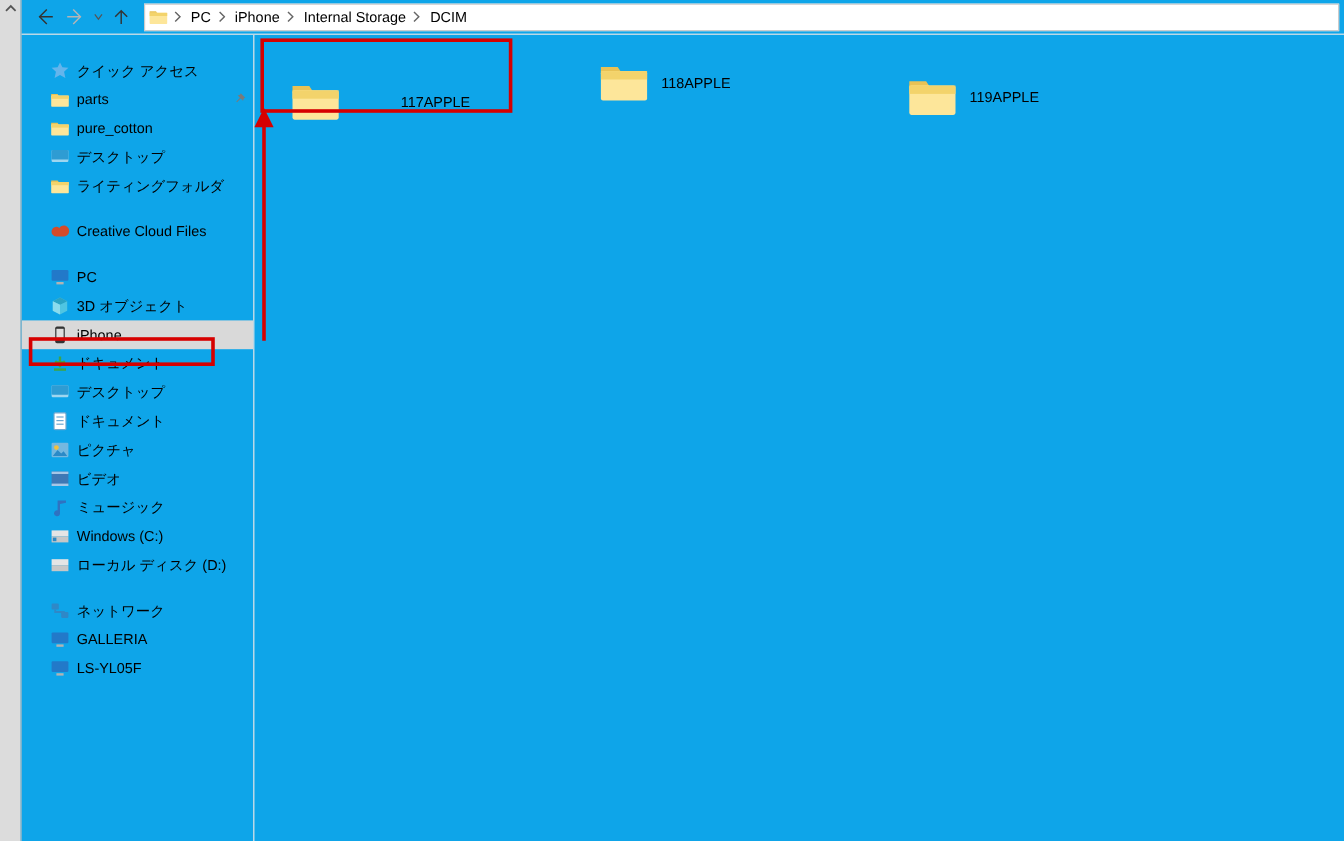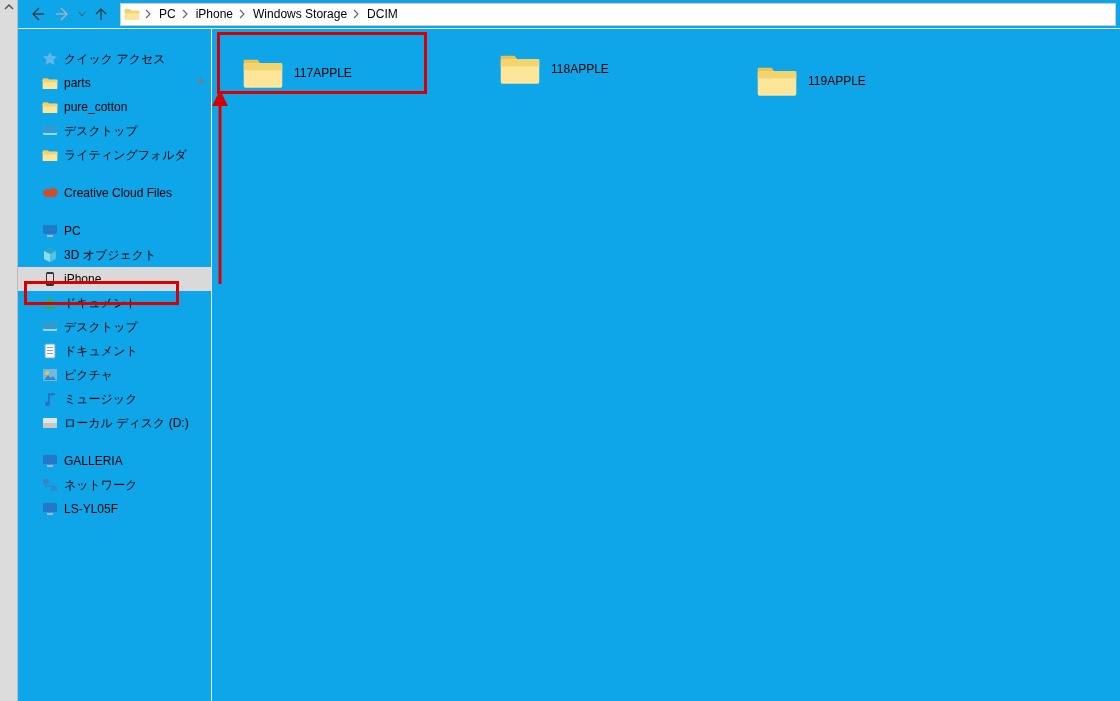--- a/index.html
+++ b/index.html
@@ -237,21 +237,21 @@
         </div>
       <div class="crumb">
           <span>iPhone</span>
         </div>
       <div class="crumb-sep">
           <svg viewBox="0 0 6 10" width="6" height="10">
             <path d="M1 1 L5 5 L1 9" fill="none" stroke="#666" stroke-width="1.2"></path>
           </svg>
         </div>
       <div class="crumb">
-          <span>Windows Storage</span>
+          <span>Internal Storage</span>
         </div>
       <div class="crumb-sep">
           <svg viewBox="0 0 6 10" width="6" height="10">
             <path d="M1 1 L5 5 L1 9" fill="none" stroke="#666" stroke-width="1.2"></path>
           </svg>
         </div>
       <div class="crumb">
           <span>DCIM</span>
         </div>
     </div>
@@ -389,73 +389,93 @@
             <svg class="ico-pic" width="16" height="14" viewBox="0 0 16 14">
               <rect class="f" x="1" y="1" width="14" height="12" rx="1"></rect>
               <circle class="sun" cx="5" cy="5" r="2"></circle>
               <path class="mtn" d="M2 12l4-5 3 3 2-2 3 4z"></path>
             </svg>
           </span>
         <span>ピクチャ</span>
       </div>
       <div class="tree-item depth1">
         <span class="icon">
+            <svg class="ico-vid" width="16" height="14" viewBox="0 0 16 14">
+              <rect class="f" x="1" y="1" width="14" height="12" rx="1"></rect>
+              <rect class="strip" x="1" y="1" width="14" height="2"></rect>
+              <rect class="strip" x="1" y="11" width="14" height="2"></rect>
+            </svg>
+          </span>
+        <span>ビデオ</span>
+      </div>
+      <div class="tree-item depth1">
+        <span class="icon">
             <svg width="16" height="16" viewBox="0 0 16 16">
               <path class="ico-music" d="M6 2v8.3A2.5 2.5 0 1 0 8 13V5l5-1V2z"></path>
             </svg>
           </span>
         <span>ミュージック</span>
       </div>
       <div class="tree-item depth1">
         <span class="icon">
             <svg class="ico-drive" width="16" height="12" viewBox="0 0 16 12">
               <rect class="t" x="1" y="1" width="14" height="5"></rect>
               <rect class="b" x="1" y="6" width="14" height="5"></rect>
+              <rect x="2" y="7" width="3" height="3" fill="#2b8ac7"></rect>
+            </svg>
+          </span>
+        <span>Windows (C:)</span>
+      </div>
+      <div class="tree-item depth1">
+        <span class="icon">
+            <svg class="ico-drive" width="16" height="12" viewBox="0 0 16 12">
+              <rect class="t" x="1" y="1" width="14" height="5"></rect>
+              <rect class="b" x="1" y="6" width="14" height="5"></rect>
             </svg>
           </span>
         <span>ローカル ディスク (D:)</span>
       </div>
 
       <div class="tree-gap"></div>
 
-      <div class="tree-item depth1">
-        <span class="icon">
-            <svg class="ico-monitor" width="16" height="14" viewBox="0 0 16 14">
-              <rect x="1" y="1" width="14" height="9" rx="1"></rect>
-              <rect class="stand" x="5" y="11" width="6" height="2"></rect>
-            </svg>
-          </span>
-        <span>GALLERIA</span>
-      </div>
       <div class="tree-item">
         <span class="icon">
             <svg width="16" height="14" viewBox="0 0 16 14">
               <rect class="ico-net" x="1" y="1" width="6" height="5" rx="1"></rect>
               <rect class="ico-net" x="9" y="8" width="6" height="5" rx="1"></rect>
               <path stroke="#2f88c7" stroke-width="1.5" fill="none" d="M4 6v2h8V8"></path>
             </svg>
           </span>
         <span>ネットワーク</span>
       </div>
       <div class="tree-item depth1">
         <span class="icon">
             <svg class="ico-monitor" width="16" height="14" viewBox="0 0 16 14">
               <rect x="1" y="1" width="14" height="9" rx="1"></rect>
               <rect class="stand" x="5" y="11" width="6" height="2"></rect>
             </svg>
           </span>
+        <span>GALLERIA</span>
+      </div>
+      <div class="tree-item depth1">
+        <span class="icon">
+            <svg class="ico-monitor" width="16" height="14" viewBox="0 0 16 14">
+              <rect x="1" y="1" width="14" height="9" rx="1"></rect>
+              <rect class="stand" x="5" y="11" width="6" height="2"></rect>
+            </svg>
+          </span>
         <span>LS-YL05F</span>
       </div>
 
       <div class="callout-box" style="left:6px; top:252px; width:155px; height:24px;"></div>
     </div>
 
     <div class="content">
 
-      <div class="folder-tile" style="left:20px; top:16px;">
+      <div class="folder-tile" style="left:20px; top:28px;gap:40px;">
         <span class="big-folder-icon">
           <svg class="ico-folder" width="42" height="36" viewBox="0 0 24 20">
               <path class="tab" d="M1 3h8l2 3H1z"></path>
               <rect class="body" x="1" y="5" width="22" height="14" rx="1"></rect>
               <rect class="shade" x="1" y="5" width="22" height="4"></rect>
             </svg>
         </span>
         <span class="folder-label">117APPLE</span>
       </div>
 

